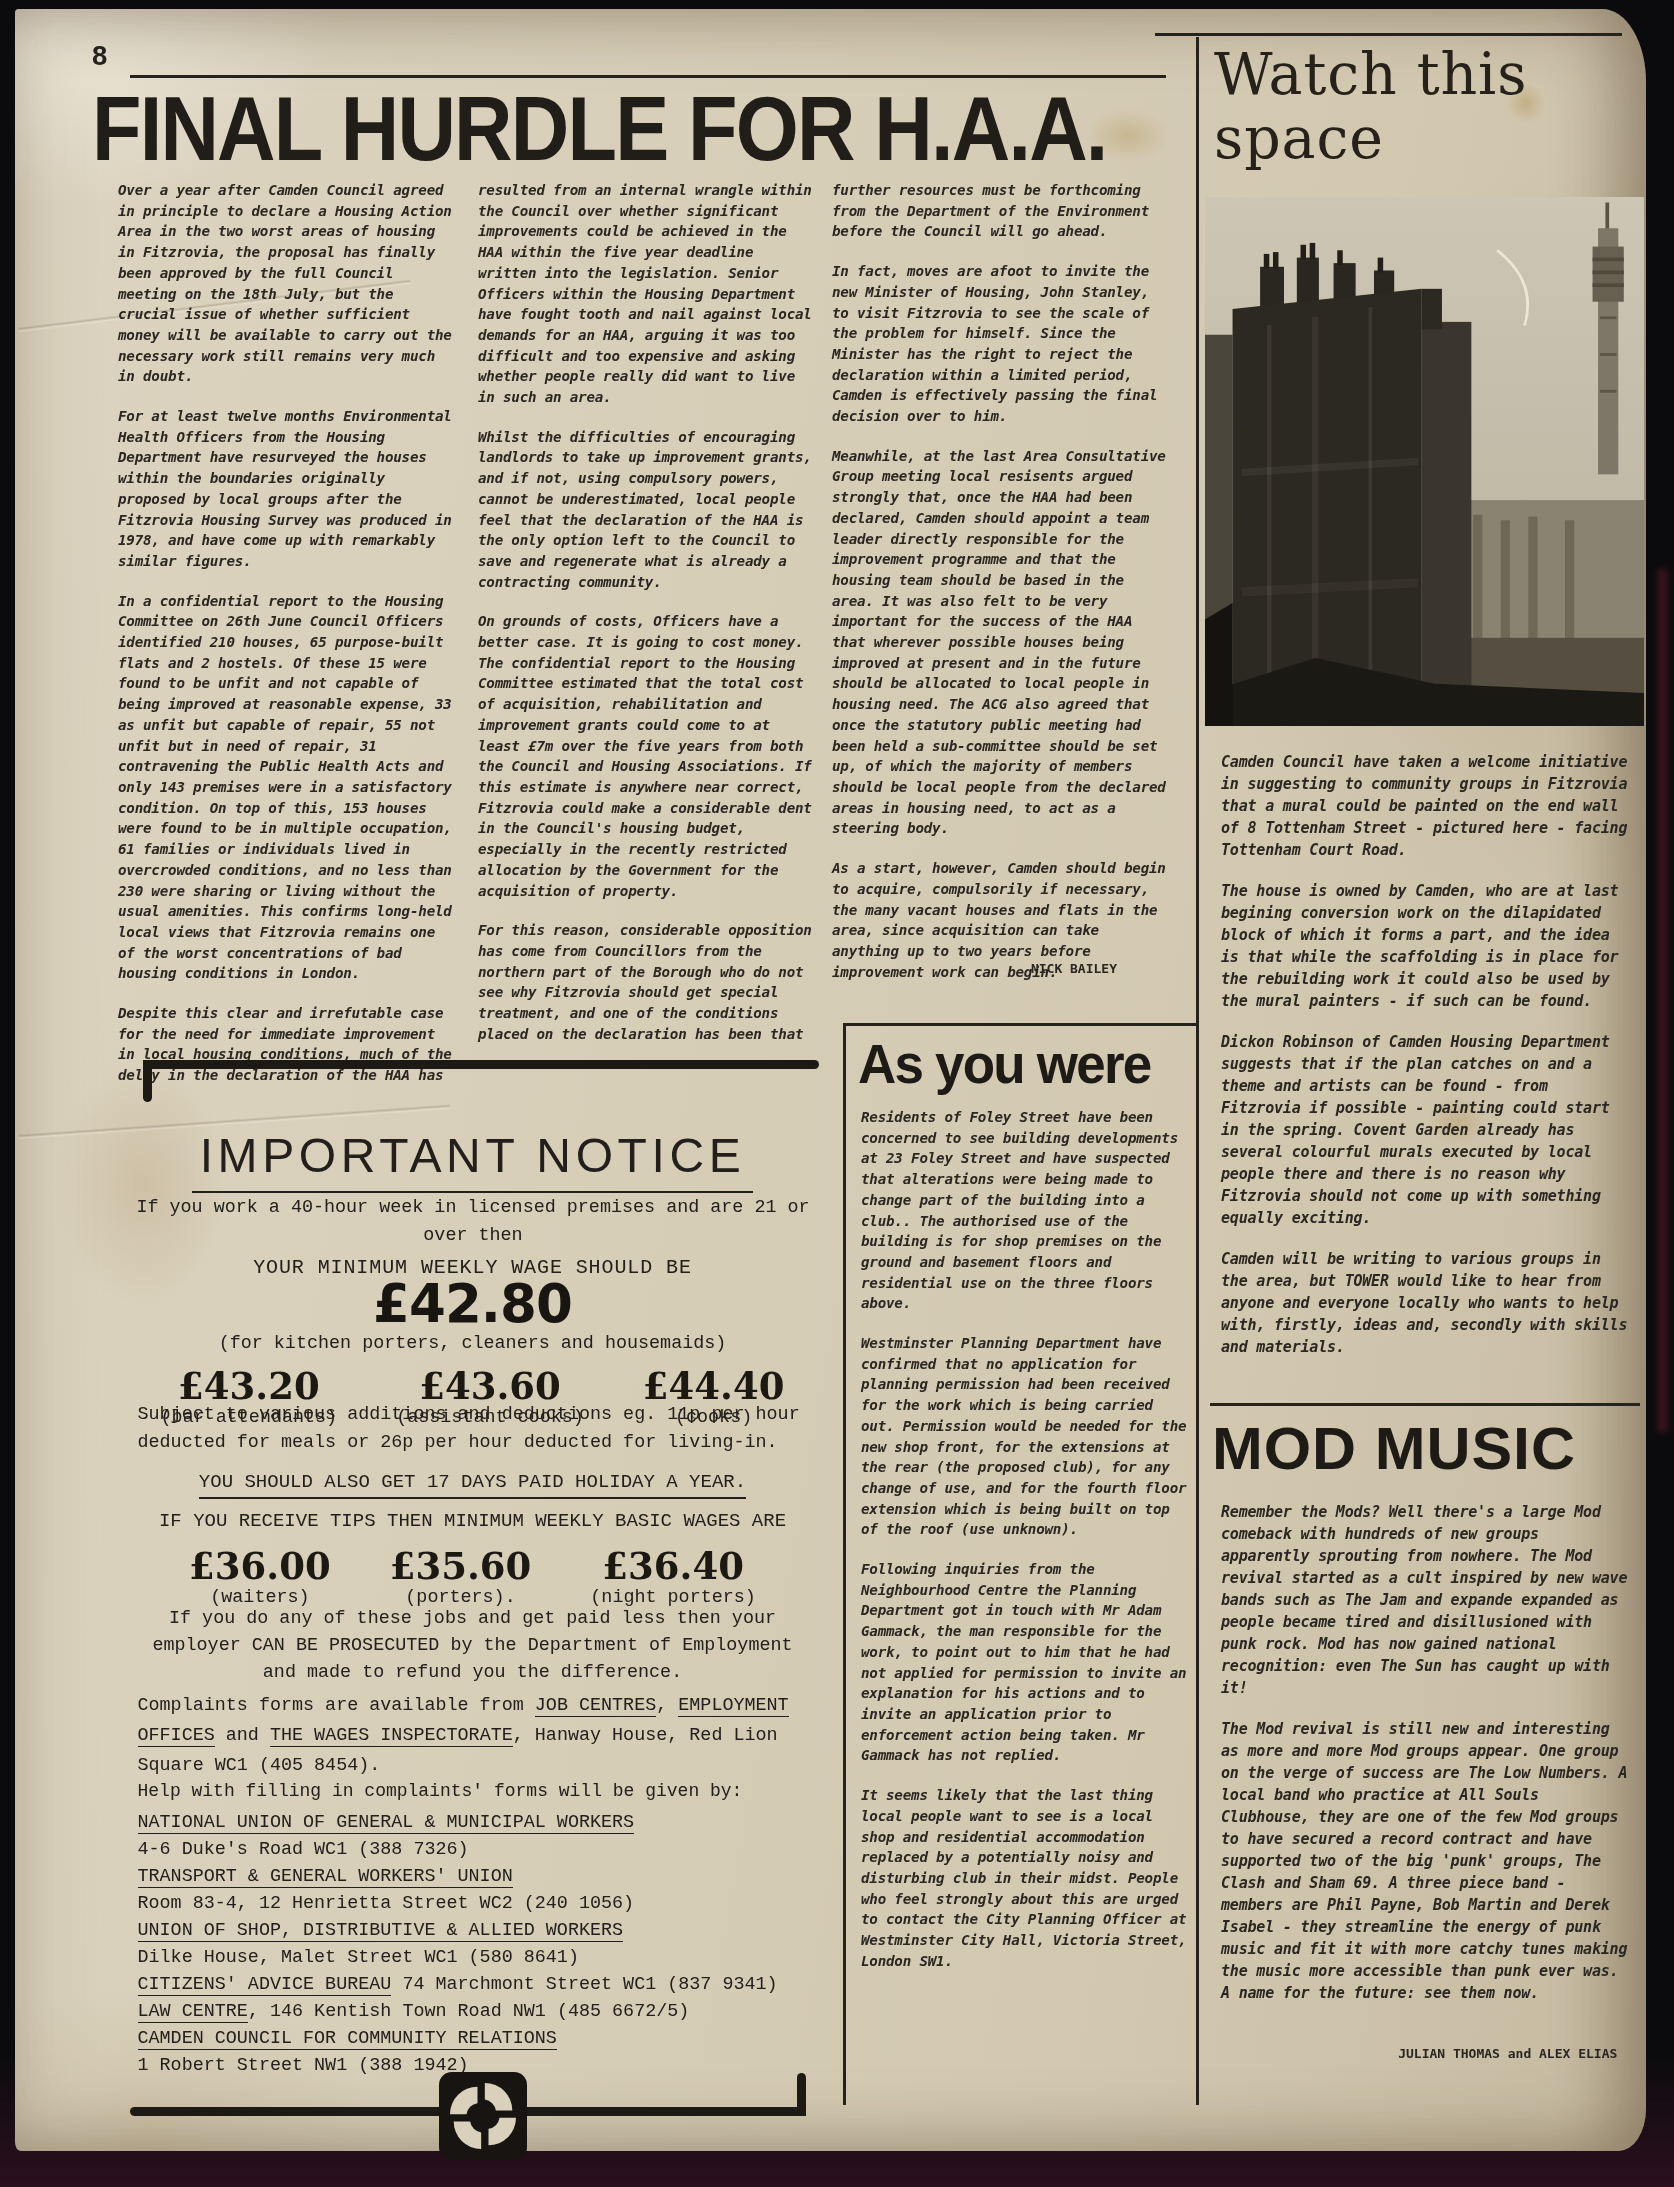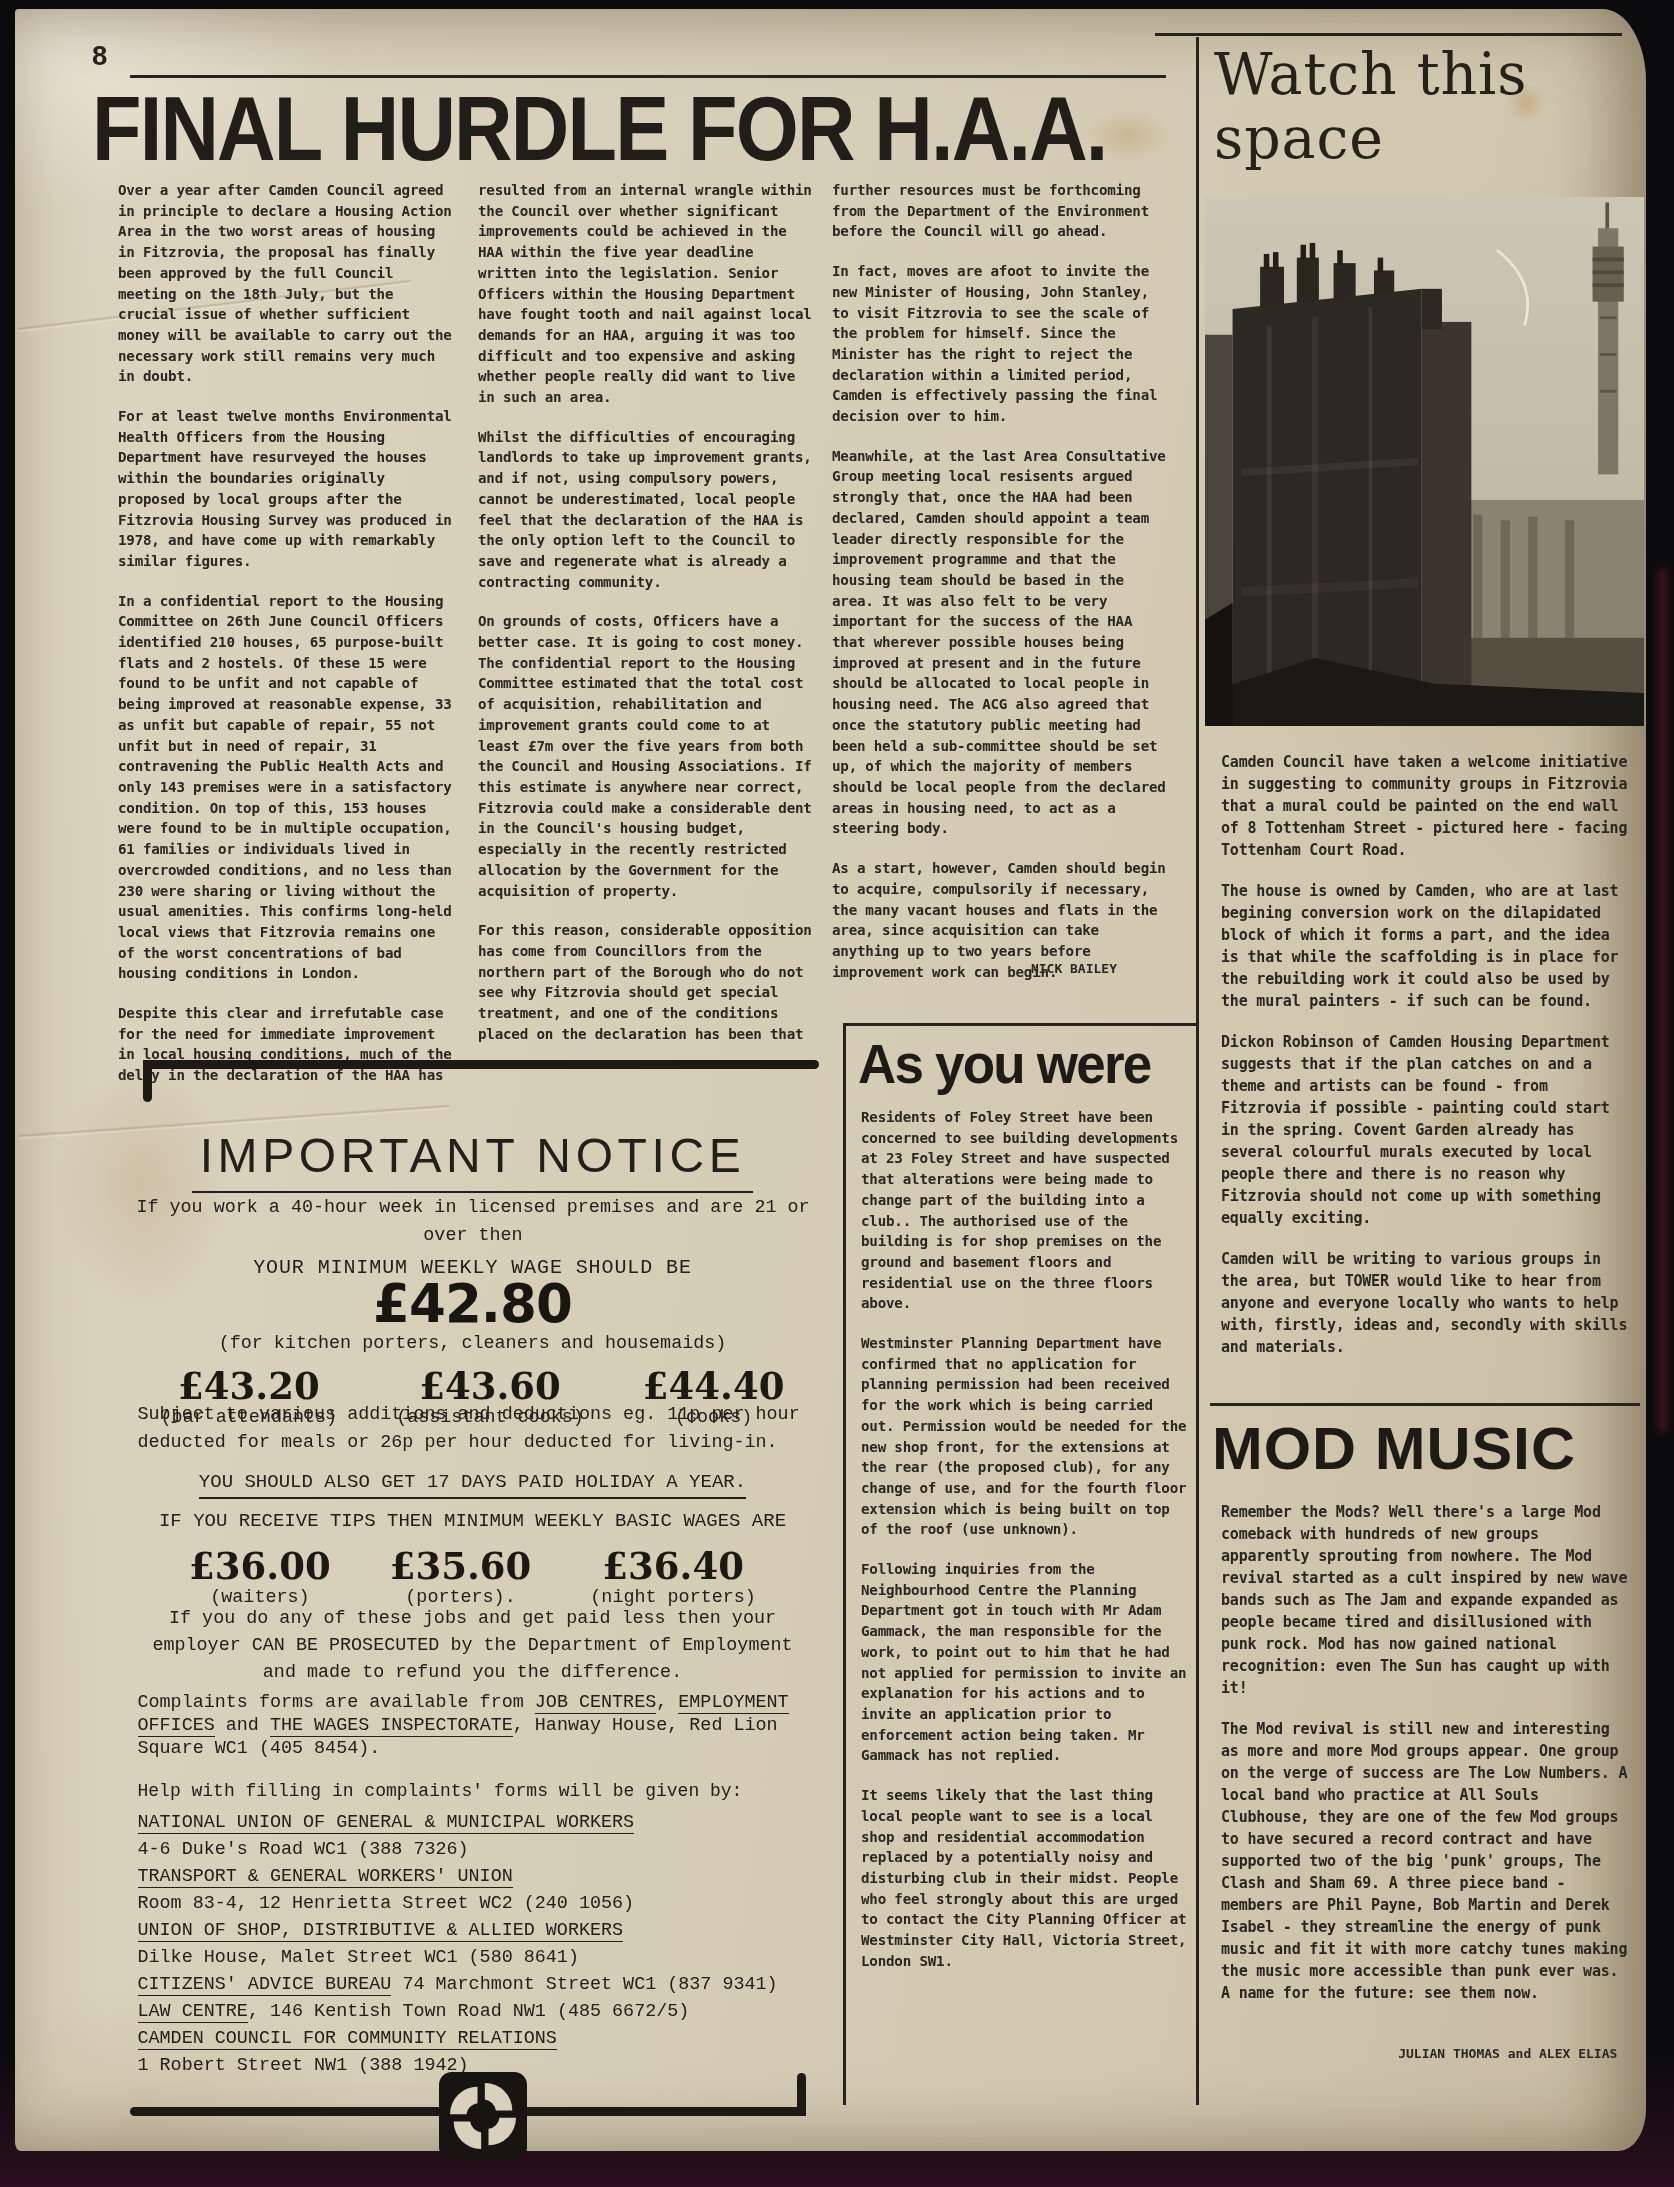--- a/index.html
+++ b/index.html
@@ -28,21 +28,21 @@
 
   .page-num{position:absolute;left:92px;top:40px;font-size:27.5px;font-weight:700;color:#26221d;}
 
   .headline-main{
     position:absolute;left:92px;top:77px;
     font-size:81px;font-weight:700;letter-spacing:-1.8px;color:#211e19;
     transform:scaleY(1.12);transform-origin:left top;white-space:nowrap;
   }
 
   .col{position:absolute;}
-  .tw p{margin:0 0 19px 0;}
+  .tw p{margin:0 0 19px 0;font-style:italic;}
   .tw{font-family:"DejaVu Sans Mono",monospace;font-weight:700;font-size:14.2px;
       line-height:20.7px;letter-spacing:-0.2px;color:#2a2721;}
   .tw-lg{font-size:15px;line-height:22px;}
   .byline{font-family:"DejaVu Sans Mono",monospace;font-weight:700;font-size:13px;
       color:#2a2721;text-align:right;}
 
   .headline-watch{position:absolute;left:1214px;top:42px;font-family:"DejaVu Serif","Liberation Serif",serif;
       font-size:57px;line-height:64px;font-weight:400;color:#262219;letter-spacing:0.9px;}
   .photo{position:absolute;left:1205px;top:197px;width:439px;height:529px;}
 
@@ -65,21 +65,21 @@
       letter-spacing:-0.9px;color:#191611;}
   .n-wagenote{top:277px;font-size:18.4px;}
   .wage-row{display:flex;justify-content:center;gap:59px;width:100%;}
   .wage-amt{font-family:"DejaVu Serif","Liberation Serif",serif;font-weight:700;font-size:37px;line-height:42px;color:#1c1913;}
   .wage-lbl{font-size:18.4px;line-height:22px;}
   .n-deduct{top:345px;left:27.5px;width:670px;font-size:18.4px;line-height:27.5px;}
   .n-holiday{top:415px;font-size:19px;}
   .n-holiday span{border-bottom:2.8px solid #23201b;padding-bottom:3.7px;}
   .n-tipshead{top:454px;font-size:19px;}
   .n-prosec{top:549px;left:41px;width:643px;text-align:center;font-size:18.4px;line-height:27px;}
-  .n-complaints{top:635px;left:27.5px;width:670px;font-size:18.4px;line-height:23px;}
+  .n-complaints{top:635px;left:27.5px;width:670px;font-size:18.4px;line-height:30px;}
   .n-helpintro{top:725px;left:27.5px;width:670px;font-size:18px;}
   .n-helplines{top:753px;left:27.5px;width:680px;font-size:18.4px;}
   .seg-line{line-height:27px;white-space:nowrap;}
   .u{border-bottom:1.8px solid #23201b;}
 
   .bar{position:absolute;background:#1d1a15;}
   .bar-top{left:33px;top:3.7px;width:676px;height:9.2px;border-radius:0 5.5px 5.5px 0;}
   .bar-top-hook{left:33px;top:3.7px;width:9.2px;height:42px;border-radius:0 0 5.5px 5.5px;}
   .bar-bottom{left:20px;top:1051px;width:676px;height:9.2px;border-radius:5.5px 0 0 5.5px;}
   .bar-bottom-hook{left:687px;top:1017px;width:9.2px;height:42px;border-radius:5.5px 5.5px 0 0;}

